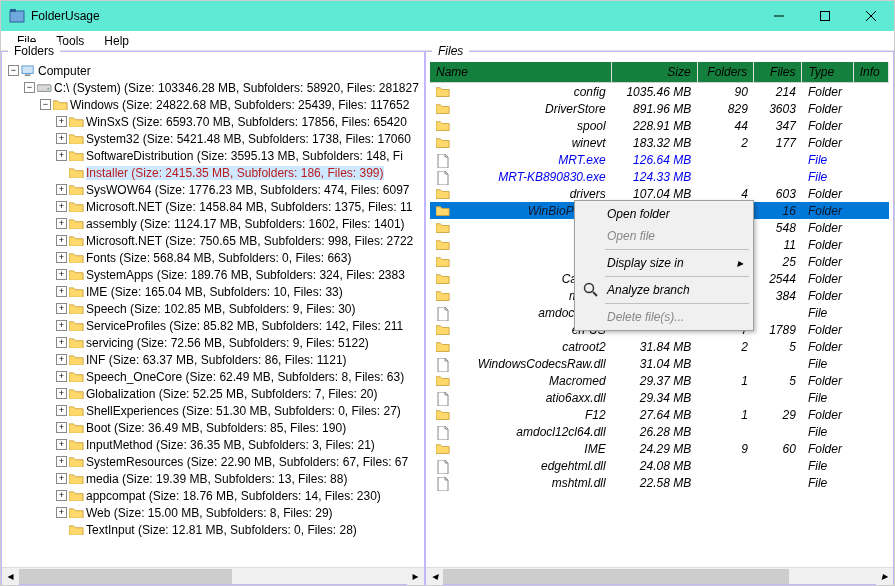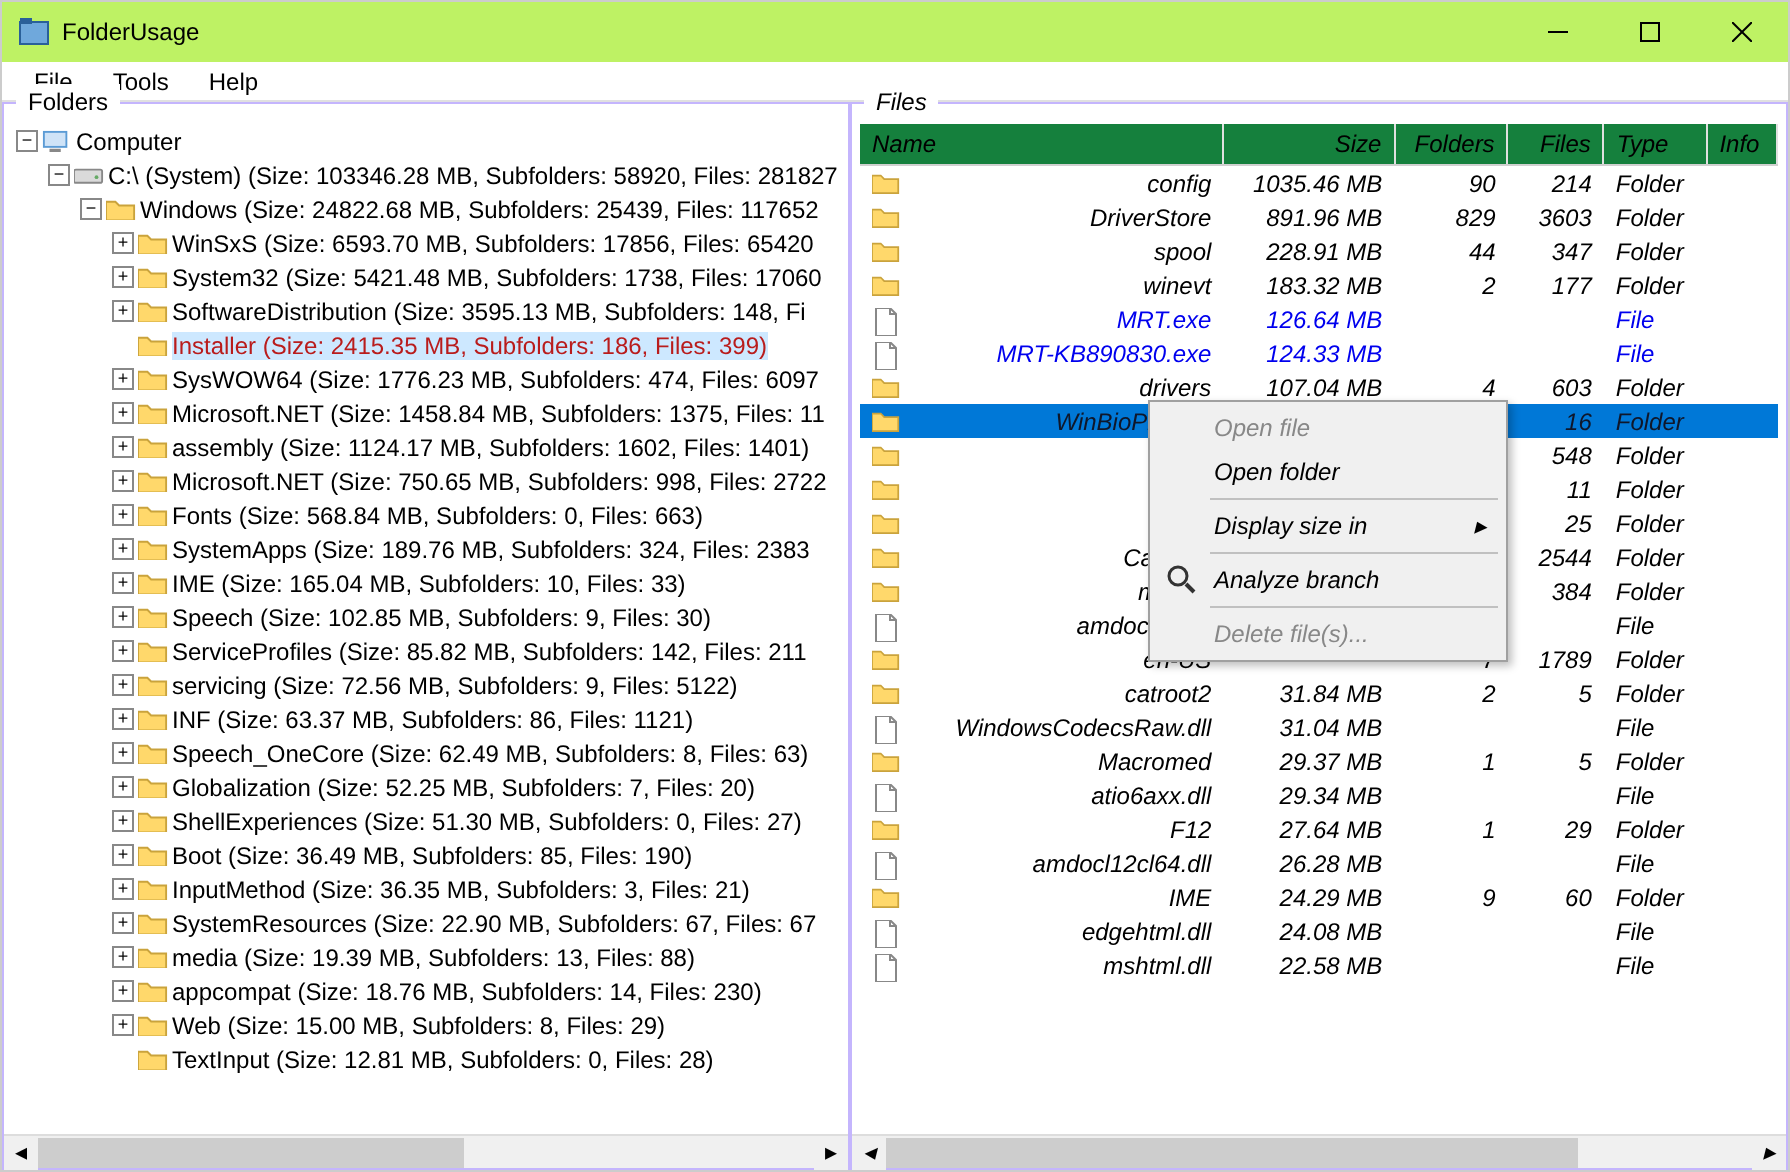--- a/index.html
+++ b/index.html
@@ -1,19 +1,19 @@
 <!DOCTYPE html>
 <html><head>
 <meta charset="utf-8">
 <style>
 * { box-sizing: border-box; margin: 0; padding: 0; font-family: "Segoe UI", Tahoma, sans-serif; font-size: 12px; }
 body { background: #fff; width: 895px; height: 586px; overflow: hidden; border: 1px solid #ccc; display: flex; flex-direction: column; }
 
 
-.titlebar { height: 30px; display: flex; align-items: center; padding: 0 0 0 8px; background: #bef264; }
+.titlebar { height: 30px; display: flex; align-items: center; padding: 0 0 0 8px; background: #5eead4; }
 .titlebar .app-icon { width: 16px; height: 16px; margin-right: 6px; }
 .titlebar .title { flex: 1; }
 .titlebar .winbtn { width: 46px; height: 30px; display: flex; align-items: center; justify-content: center; }
 .titlebar .winbtn svg { width: 10px; height: 10px; }
 
 
 .menubar { height: 20px; display: flex; align-items: center; padding: 0 8px; gap: 4px; border-bottom: 1px solid #e0e0e0; }
 .menubar .menuitem { padding: 2px 8px; }
 
 
@@ -710,25 +710,25 @@
               <td class="r">22.58 MB</td>
               <td class="r"></td>
               <td class="r"></td>
               <td>File</td>
               <td></td>
             </tr>
           </tbody>
       </table>
 
       <div class="context-menu" style="left:148px; top:142px; width:180px;">
+        <div class="cmrow">
+            <span>Open folder</span>
+          </div>
         <div class="cmrow disabled">
             <span>Open file</span>
-          </div>
-        <div class="cmrow">
-            <span>Open folder</span>
           </div>
         <div class="sep"></div>
         <div class="cmrow">
             <span>Display size in</span>
             <span class="sub-arrow">▸</span>
           </div>
         <div class="sep"></div>
         <div class="cmrow">
           <span class="cmicon"><svg viewBox="0 0 16 16">
                 <circle cx="6" cy="6" r="4.5" fill="none" stroke="#333" stroke-width="1.5"></circle>

